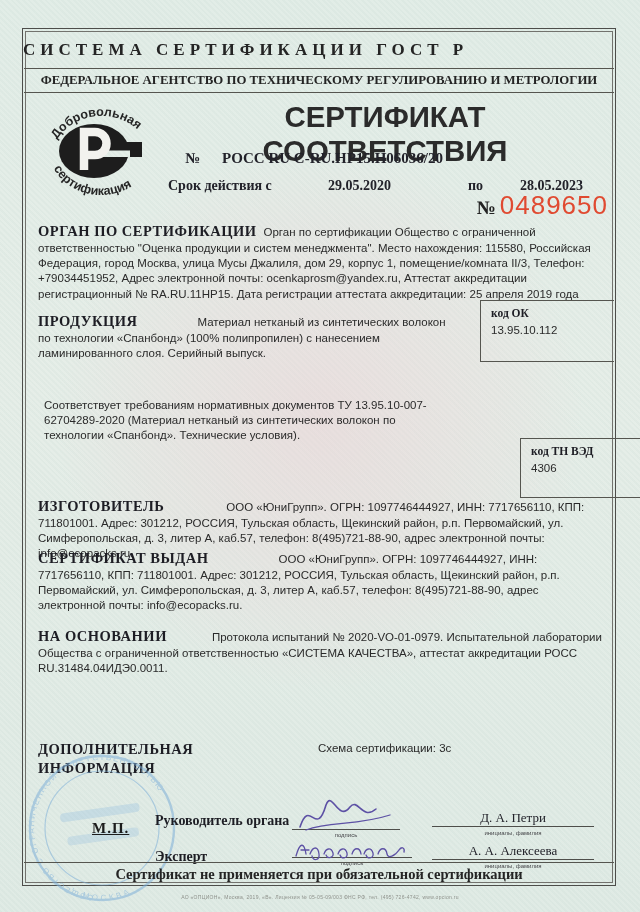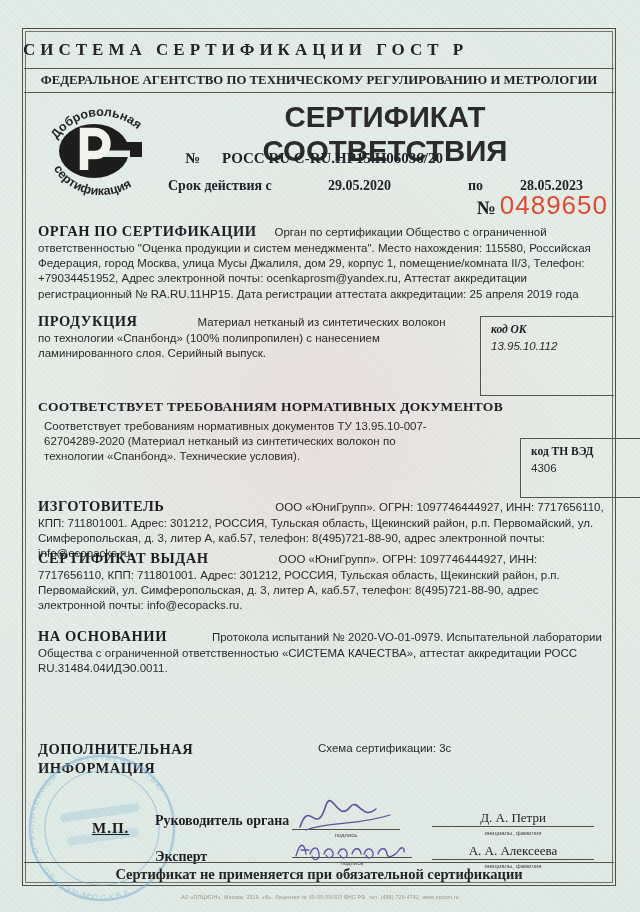--- a/index.html
+++ b/index.html
@@ -54,21 +54,21 @@
   .v-po    { left:300px; }
   .v-to    { left:352px; }
 
   .blank-no { position:absolute; right:32px; top:190px; white-space:nowrap; }
   .blank-no .sym { font-family:"Liberation Serif", serif; font-size:19px; font-weight:bold; color:#222; margin-right:4px; }
   .blank-no .digits { font-size:26px; color:#e04a31; letter-spacing:1px;margin-top:35px; }
 
   .sec { position:absolute; font-size:11.5px; line-height:1.32; color:#2a2a2a; }
   .lbl {
     font-family:"Liberation Serif", serif; font-weight:bold; font-size:14.5px;
-    letter-spacing:.5px; color:#1d1d24; margin-right:18px;
+    letter-spacing:.5px; color:#1d1d24; margin-right:7px;
   }
   .sec-head {
     font-family:"Liberation Serif", serif; font-weight:bold; font-size:13.5px;
     letter-spacing:.3px; color:#1d1d24; margin-bottom:3px;
   }
 
   .codebox {
     position:absolute; border-top:1px solid #55554f; border-left:1px solid #55554f; border-bottom:1px solid #55554f;
     padding:6px 0 0 10px;
   }
@@ -142,36 +142,35 @@
     <span class="sym">№</span><span class="digits">0489650</span>
   </div>
 
   <div class="sec" style="left:38px; top:222px; width:564px;">
     <span class="lbl">ОРГАН ПО СЕРТИФИКАЦИИ</span><span>Орган по сертификации Общество с ограниченной ответственностью "Оценка продукции и систем менеджмента". Место нахождения: 115580, Российская Федерация, город Москва, улица Мусы Джалиля, дом 29, корпус 1, помещение/комната II/3, Телефон: +79034451952, Адрес электронной почты: ocenkaprosm@yandex.ru, Аттестат аккредитации регистрационный № RA.RU.11HP15. Дата регистрации аттестата аккредитации: 25 апреля 2019 года</span>
   </div>
 
   <div class="sec" style="left:38px; top:312px; width:420px;">
     <span class="lbl" style="margin-right:60px;">ПРОДУКЦИЯ</span><span>Материал нетканый из синтетических волокон по технологии «Спанбонд» (100% полипропилен) с нанесением ламинированного слоя. Серийный выпуск.</span>
   </div>
-  <div class="codebox" style="left:480px; top:316px; width:134px; height:80px;font-style:italic;">
+  <div class="codebox" style="left:480px; top:300px; width:134px; height:62px;">
     <div class="clabel">код ОК</div>
     <div class="cvalue">13.95.10.112</div>
   </div>
 
   <div class="sec" style="left:38px; top:398px; width:564px;">
-    <div class="sec-head">СООТВЕТСТВУЕТ ТРЕБОВАНИЯМ НОРМАТИВНЫХ ДОКУМЕНТОВ</div>
     <div style="width:420px; padding-left:6px;">Соответствует требованиям нормативных документов ТУ 13.95.10-007-62704289-2020 (Материал нетканый из синтетических волокон по технологии «Спанбонд». Технические условия).</div>
   </div>
   <div class="codebox" style="left:480px; top:438px; width:134px; height:60px;margin-left:40px;">
     <div class="clabel">код ТН ВЭД</div>
     <div class="cvalue">4306</div>
   </div>
 
   <div class="sec" style="left:38px; top:497px; width:566px;">
-    <span class="lbl" style="margin-right:111px;">ИЗГОТОВИТЕЛЬ</span><span>ООО «ЮниГрупп». ОГРН: 1097746444927, ИНН: 7717656110, КПП: 711801001. Адрес: 301212, РОССИЯ, Тульская область, Щекинский район, р.п. Первомайский, ул. Симферопольская, д. 3, литер А, каб.57, телефон: 8(495)721-88-90, адрес электронной почты: info@ecopacks.ru.</span>
+    <span class="lbl" style="margin-right:62px;">ИЗГОТОВИТЕЛЬ</span><span>ООО «ЮниГрупп». ОГРН: 1097746444927, ИНН: 7717656110, КПП: 711801001. Адрес: 301212, РОССИЯ, Тульская область, Щекинский район, р.п. Первомайский, ул. Симферопольская, д. 3, литер А, каб.57, телефон: 8(495)721-88-90, адрес электронной почты: info@ecopacks.ru.</span>
   </div>
 
   <div class="sec" style="left:38px; top:549px; width:566px;">
     <span class="lbl" style="margin-right:70px;">СЕРТИФИКАТ ВЫДАН</span><span>ООО «ЮниГрупп». ОГРН: 1097746444927, ИНН: 7717656110, КПП: 711801001. Адрес: 301212, РОССИЯ, Тульская область, Щекинский район, р.п. Первомайский, ул. Симферопольская, д. 3, литер А, каб.57, телефон: 8(495)721-88-90, адрес электронной почты: info@ecopacks.ru.</span>
   </div>
 
   <div class="sec" style="left:38px; top:627px; width:566px;">
     <span class="lbl" style="margin-right:45px;">НА ОСНОВАНИИ</span><span>Протокола испытаний № 2020-VO-01-0979. Испытательной лаборатории Общества с ограниченной ответственностью «СИСТЕМА КАЧЕСТВА», аттестат аккредитации РОСС RU.31484.04ИДЭ0.0011.</span>
   </div>
 

